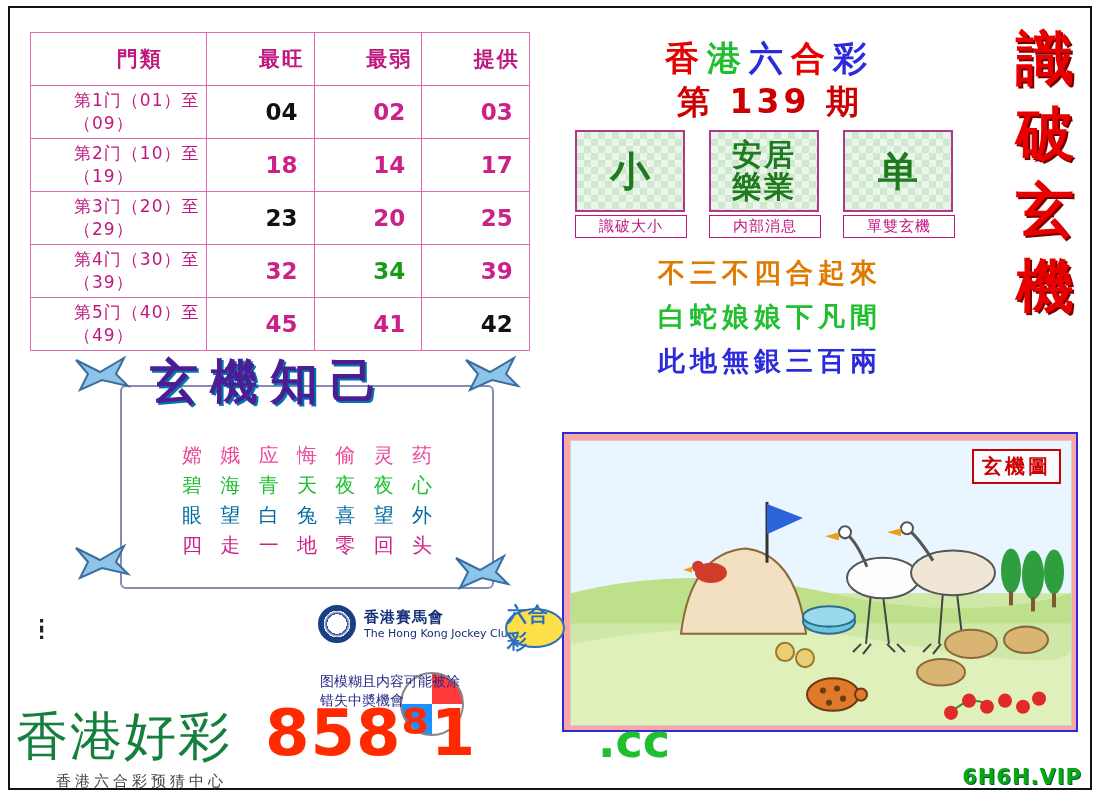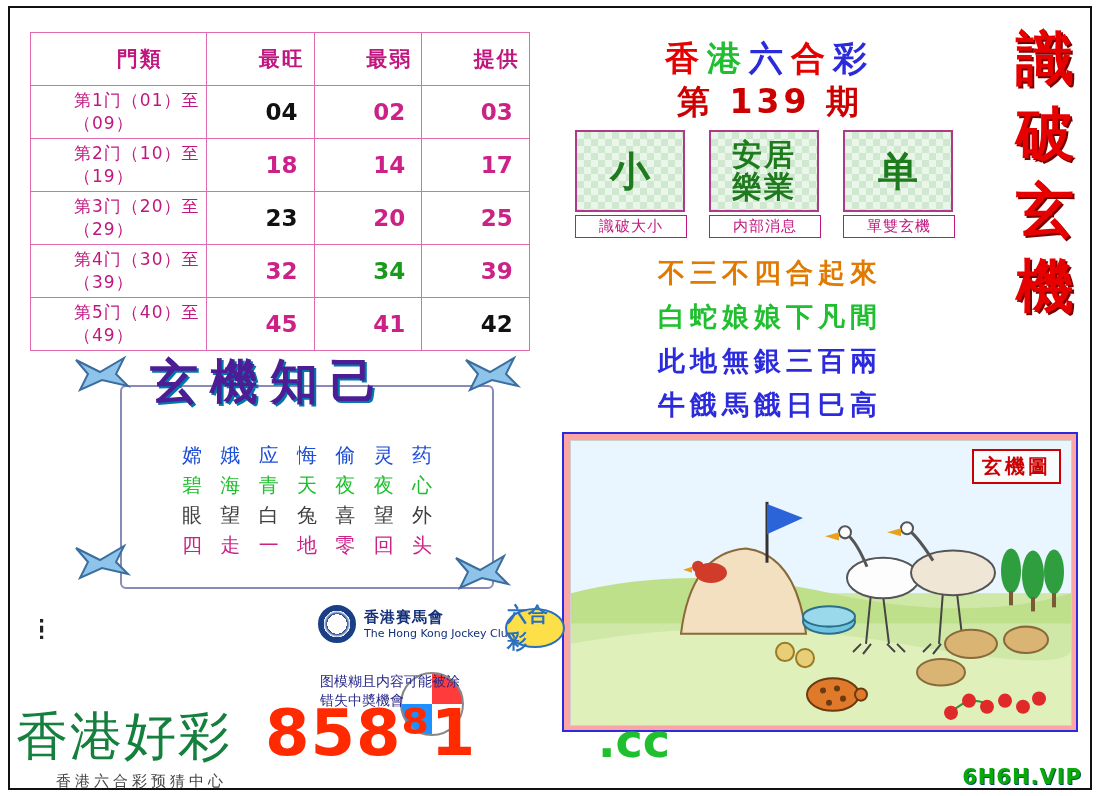--- a/index.html
+++ b/index.html
@@ -129,23 +129,23 @@
         <td class="num" style="color:#cc2288">41</td>
         <td class="num" style="color:#111111">42</td>
       </tr>
     </tbody>
       </table>
   </div>
 
   <div class="scroll-frame"></div>
   <div class="xjzj">玄機知己</div>
   <div class="poem">
-    <div style="color:#1d4ed8">嫦 娥 应 悔 偷 灵 药</div>
+    <div style="color:#ec4899">嫦 娥 应 悔 偷 灵 药</div>
     <div style="color:#1fbf2f">碧 海 青 天 夜 夜 心</div>
-    <div style="color:#404040">眼 望 白 兔 喜 望 外</div>
+    <div style="color:#0369a1">眼 望 白 兔 喜 望 外</div>
     <div style="color:#cc2288">四 走 一 地 零 回 头</div>
   </div>
 
   <div class="bird" style="left:72px;top:352px;">
     <svg viewBox="0 0 60 44">
         <path d="M4 8 L28 20 L52 6 L44 22 L56 34 L30 28 L8 38 L16 22 Z" fill="#8fc4ea" stroke="#3b6e9e" stroke-width="2"></path>
       </svg>
   </div>
   <div class="bird" style="left:462px;top:352px;">
     <svg viewBox="0 0 60 44">
@@ -193,21 +193,20 @@
           <div class="glyph">单</div>
         </div>
       <div class="cap">單雙玄機</div>
     </div>
   </div>
 
   <div class="lines">
     <div style="color:#e07a00">不三不四合起來</div>
     <div style="color:#1fbf2f">白蛇娘娘下凡間</div>
     <div style="color:#2b2bdd">此地無銀三百兩</div>
-    <div style="color:#2b2bdd">牛餓馬餓日巳高</div>
   </div>
 
   <div class="bigred">識<br>破<br>玄<br>機</div>
 
   <div class="pic">
     <div class="pic-inner">
       <svg viewBox="0 0 500 280" width="100%" height="100%" preserveAspectRatio="none">
         <rect x="0" y="0" width="500" height="160" fill="#e9f6ff"></rect>
         <rect x="0" y="150" width="500" height="130" fill="#cfe8a8"></rect>
         <path d="M0 150 Q120 120 260 150 T500 150 L500 180 L0 180 Z" fill="#bfe08a"></path>

